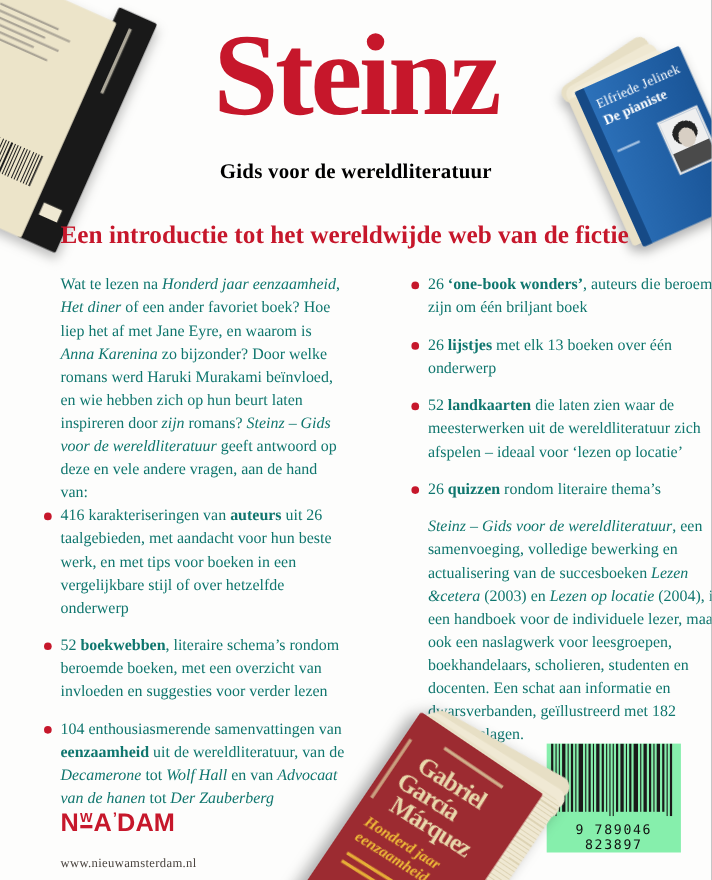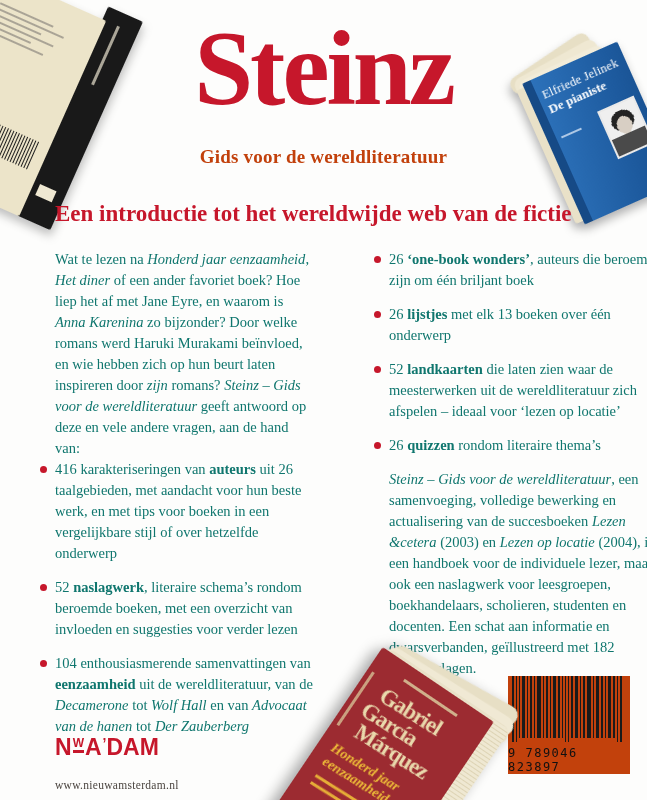--- a/index.html
+++ b/index.html
@@ -5,21 +5,21 @@
   html,body{margin:0;padding:0;background:#888;}
   .canvas{position:relative;width:647px;height:800px;margin:0 auto;background:#fdfdfc;
           overflow:hidden;font-family:"Liberation Serif",serif;}
   .it{font-style:italic}
   .bd{font-weight:bold}
 
   
   .title{position:absolute;top:16px;left:0;right:0;text-align:center;
          font-weight:bold;font-size:106px;line-height:1;letter-spacing:-3px;color:#c6172b;}
   .subtitle{position:absolute;top:146px;left:0;right:0;text-align:center;
-            font-weight:bold;font-size:19px;color:#c2410c;letter-spacing:.2px;}
+            font-weight:bold;font-size:19px;color:#000000;letter-spacing:.2px;}
   .tagline{position:absolute;top:200px;left:55px;width:560px;
            font-weight:bold;font-size:23px;line-height:1.2;color:#c6172b;}
 
   
   .col{position:absolute;top:249px;font-size:14.5px;line-height:21px;color:#0f766e;}
   .col p{margin:0;}
   .col-left{left:55px;width:262px;}
   .col-right{left:359px;width:278px;margin-left:30px;}
   .intro{margin-bottom:11px;}
   .bullet{position:relative;margin-bottom:13px;}
@@ -28,21 +28,21 @@
 
   
   .publisher{position:absolute;left:55px;top:736px;}
   .logo{display:flex;align-items:flex-start;color:#c6172b;
         font-family:"Liberation Sans",sans-serif;font-weight:bold;font-size:23px;line-height:1;}
   .logo .lw{font-size:12px;margin:1px 1px 0 1px;padding-bottom:1px;border-bottom:3px solid #c6172b;}
   .logo .lapo{font-size:14px;margin:0 0 0 1px;}
   .url{margin-top:20px;font-size:11.5px;color:#4a443f;letter-spacing:.3px;}
 
   
-  .barcode{position:absolute;left:508px;top:676px;width:122px;background:#c2410c;}
+  .barcode{position:absolute;left:497px;top:676px;width:122px;background:#86efac;text-align:center;}
   .barcode .digits{font-family:"DejaVu Sans Mono",monospace;font-size:12px;color:#111;
                    letter-spacing:1.5px;margin-top:0;}
 
   
   .book-left{position:absolute;left:-52px;top:-8px;width:150px;height:220px;
              transform:rotate(24deg);filter:drop-shadow(3px 5px 5px rgba(0,0,0,.25));}
   .bl-spine{position:absolute;right:-2px;top:-12px;width:38px;height:228px;background:#191919;border-radius:2px;}
   .bl-spine .st{position:absolute;left:16px;top:14px;width:3px;height:64px;background:#cfc9b8;opacity:.8;}
   .bl-spine .sb{position:absolute;left:10px;bottom:26px;width:18px;height:12px;background:#efe8d2;}
   .bl-back{position:absolute;left:0;top:2px;width:118px;height:214px;background:#ece4c9;border-radius:2px;}
@@ -141,21 +141,21 @@
   <div class="tagline">Een introductie tot het wereldwijde web van de fictie</div>
 
   <div class="col col-left">
     <p class="intro"><span>Wat te lezen na </span><span class="it">Honderd jaar eenzaamheid</span><span>, </span><span class="it">Het diner</span><span> of een ander favoriet boek? Hoe liep het af met Jane Eyre, en waarom is </span><span class="it">Anna Karenina</span><span> zo bijzonder? Door welke romans werd Haruki Murakami beïnvloed, en wie hebben zich op hun beurt laten inspireren door </span><span class="it">zijn</span><span> romans? </span><span class="it">Steinz – Gids voor de wereldliteratuur</span><span> geeft antwoord op deze en vele andere vragen, aan de hand van:</span></p>
     <div class="bullet">
       <span class="dot"></span>
       <p><span>416 karakteriseringen van </span><span class="bd">auteurs</span><span> uit 26 taalgebieden, met aandacht voor hun beste werk, en met tips voor boeken in een vergelijkbare stijl of over hetzelfde onderwerp</span></p>
     </div>
     <div class="bullet">
       <span class="dot"></span>
-      <p><span>52 </span><span class="bd">naslagwerk</span><span>, literaire schema’s rondom beroemde boeken, met een overzicht van invloeden en suggesties voor verder lezen</span></p>
+      <p><span>52 </span><span class="bd">boekwebben</span><span>, literaire schema’s rondom beroemde boeken, met een overzicht van invloeden en suggesties voor verder lezen</span></p>
     </div>
     <div class="bullet">
       <span class="dot"></span>
       <p><span>104 enthousiasmerende samenvattingen van </span><span class="bd">eenzaamheid</span><span> uit de wereldliteratuur, van de </span><span class="it">Decamerone</span><span> tot </span><span class="it">Wolf Hall</span><span> en van </span><span class="it">Advocaat van de hanen</span><span> tot </span><span class="it">Der Zauberberg</span></p>
     </div>
   </div>
 
   <div class="col col-right">
     <div class="bullet">
       <span class="dot"></span>

